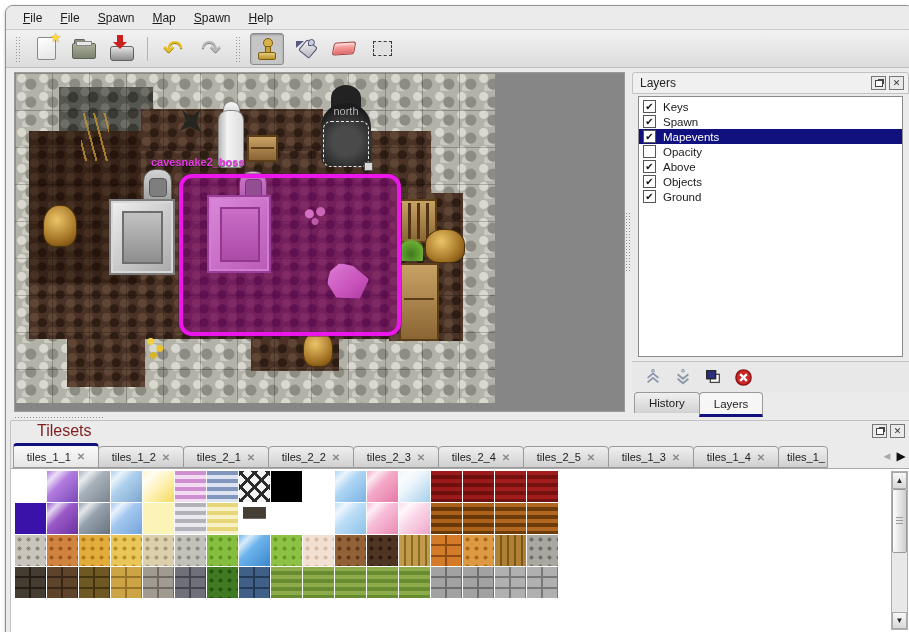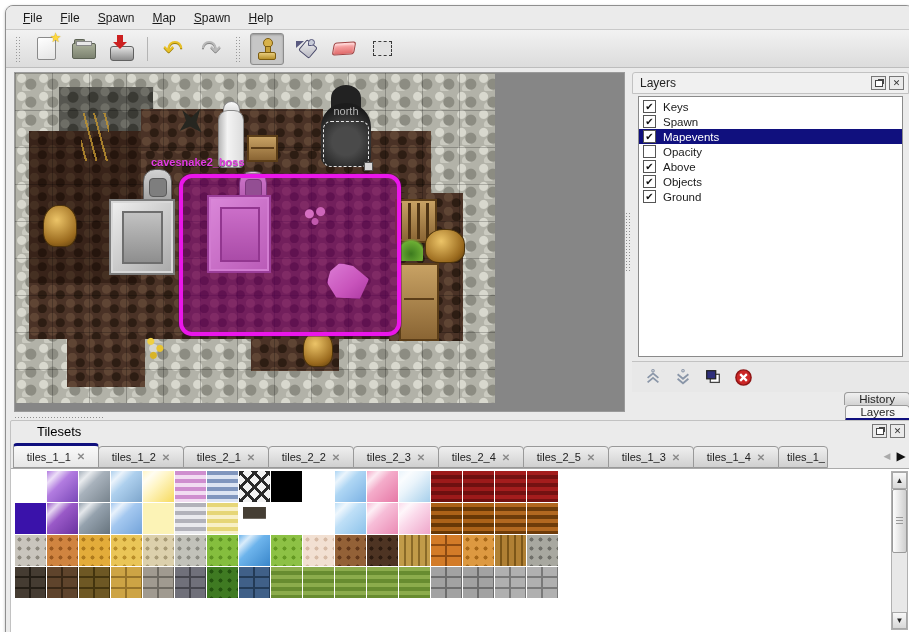--- a/index.html
+++ b/index.html
@@ -87,27 +87,27 @@
   .slider .track{position:absolute;left:0;right:4px;top:6px;height:5px;background:#12128c;border-radius:2px;}
   .slider .handle{position:absolute;right:0;top:0;width:34px;height:15px;background:linear-gradient(#fbfbfb,#d2d2d2);border:1px solid #8e8e8e;border-radius:7px;background-image:radial-gradient(#a8a8a8 35%,transparent 40%);background-size:3px 3px;background-position:center;background-clip:content-box;padding:3px 6px;box-sizing:border-box;box-shadow:0 1px 1px rgba(0,0,0,.2);}
   .layers-list{flex:1;margin:2px 6px 0 6px;background:#fff;border:1px solid #8a8a8a;overflow:hidden;padding-top:2px;}
   .layer-row{display:flex;align-items:center;height:15px;padding-left:4px;}
   .layer-row.sel{background:#10107e;}
   .layer-row.sel .layer-label{color:#fff;}
   .cb{width:11px;height:11px;border:1px solid #555;background:#fff;font-size:10px;line-height:11px;text-align:center;color:#111;margin-right:7px;flex:none;}
   .layer-label{font-size:11.5px;color:#1a1a1a;}
   .dock-toolrow{height:30px;display:flex;align-items:center;border-top:1px solid #c2c2c2;margin-top:4px;padding-left:8px;background:#e8e8e8;}
   .dock-toolbtn{width:26px;height:24px;display:flex;align-items:center;justify-content:center;margin-right:4px;}
-  .dock-tabbar{height:24px;display:flex;align-items:flex-end;padding-left:2px;flex-direction:column;}
+  .dock-tabbar{height:24px;display:flex;padding-left:2px;}
   .dock-tab{height:20px;padding:0 14px;display:flex;align-items:center;font-size:11.5px;color:#222;background:linear-gradient(#f0f0f0,#d2d2d2);border:1px solid #9a9a9a;border-bottom:none;border-radius:4px 4px 0 0;margin-right:-1px;}
   .dock-tab.active{background:#f6f6f6;border-bottom:3px solid #10107e;height:21px;}
   
   .tilesets{position:absolute;left:4px;top:414px;width:899px;height:212px;background:#ebebeb;border:1px solid #c2c2c2;border-radius:2px;display:flex;flex-direction:column;}
   .ts-title{height:20px;display:flex;align-items:center;padding:0 5px 0 26px;}
-  .ts-title .t{font-size:13px;color:#000000;flex:1;}
+  .ts-title .t{font-size:16px;color:#7f1d1d;flex:1;}
   .ts-tabbar{height:27px;display:flex;align-items:flex-end;position:relative;padding-left:2px;overflow:hidden;}
   .ts-tab{height:22px;width:86px;flex:none;display:flex;align-items:center;justify-content:center;gap:6px;font-size:11px;color:#222;background:linear-gradient(#efefef,#d0d0d0);border:1px solid #999;border-radius:4px 4px 0 0;margin-right:-1px;box-sizing:border-box;}
   .ts-tab.active{background:linear-gradient(#fafafa,#e6e6e6);border-top:3px solid #10107e;height:25px;}
   .ts-tab.partial{width:50px;overflow:hidden;justify-content:flex-start;padding-left:8px;}
   .ts-tab .x{color:#8a8a8a;font-size:10px;font-weight:bold;}
   .ts-scroll{position:absolute;right:2px;bottom:2px;display:flex;}
   .ts-scroll .sbtn{width:14px;height:20px;display:flex;align-items:center;justify-content:center;font-size:9px;}
   .ts-scroll .sbtn.dis{color:#aaa;}
   .ts-scroll .sbtn.en{color:#111;font-size:12px;}
   .palette-wrap{flex:1;position:relative;background:#fff;border-top:1px solid #aaa;border-bottom:1px solid #c8c8c8;overflow:hidden;}

